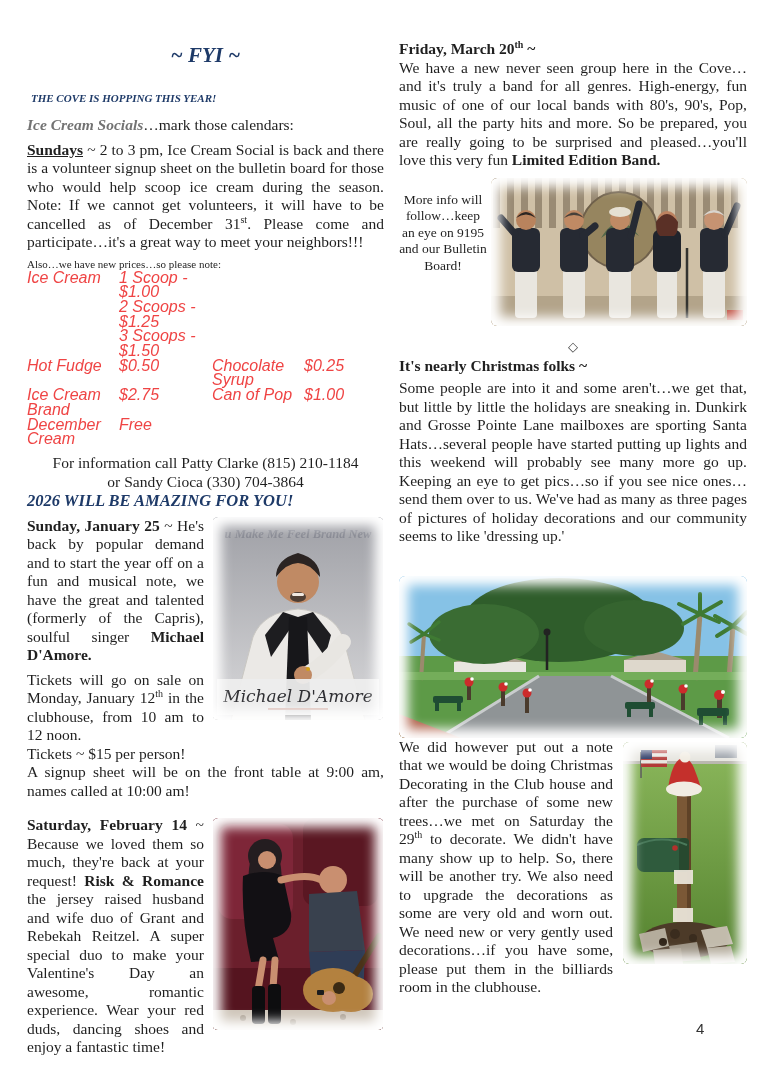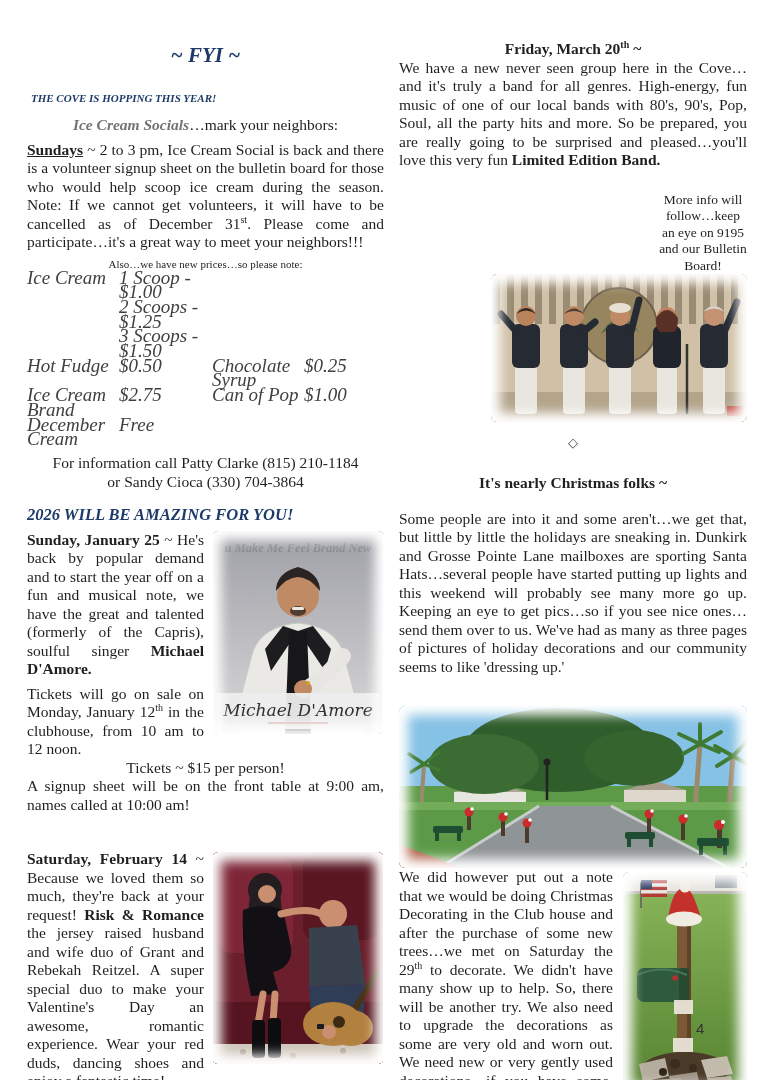--- a/index.html
+++ b/index.html
@@ -3,87 +3,86 @@
 <meta charset="utf-8">
 <style>
   html,body{margin:0;padding:0;background:#ffffff;}
   .page{
     position:relative;width:764px;height:1080px;background:#ffffff;
     font-family:"Liberation Serif",serif;font-size:15.5px;line-height:18.5px;
     color:#1f1f1f;overflow:hidden;
   }
   .col-left{position:absolute;left:27px;top:42px;width:357px;}
   .col-right{position:absolute;left:399px;top:40px;width:348px;}
-  p{margin:0;text-align:center;}
+  p{margin:0;}
   .just{text-align:justify;}
   .fyi{
     text-align:center;color:#1e3a68;font-weight:bold;font-style:italic;
     font-size:21px;line-height:26px;
   }
   .cove{
     color:#1e3a68;font-weight:bold;font-style:italic;font-size:11px;line-height:20px;
     margin-top:20px;padding-left:4px;
   }
   .lead{margin-top:8px;}
   .blue-bi{color:#737373;font-weight:bold;font-style:italic;}
   .sundays{margin-top:6px;}
   .u{text-decoration:underline;}
   .price-note{margin-top:5px;font-size:11px;line-height:14px;}
   .price-table{
-    font-family:Liberation Serif, serif;font-style:italic;font-size:19px;
-    line-height:14.7px;color:#404040;
+    font-family:Liberation Sans, sans-serif;font-style:italic;font-size:16px;
+    line-height:14.7px;color:#ef4444;
   }
   .price-row{display:grid;grid-template-columns:92px 93px 92px 1fr;}
   .contact{margin-top:6px;text-align:center;line-height:19px;}
   .amazing{
     color:#1e3a68;font-weight:bold;font-style:italic;font-size:16.5px;line-height:19px;
-    margin-top:14px;
   }
   .block{overflow:hidden;}
   .block-jan{margin-top:7px;}
-  .block-feb{margin-top:36px;}
+  .block-feb{margin-top:16px;}
   .photo{position:relative;border-radius:6px;overflow:hidden;}
   .photo svg{display:block;}
   .photo::after{
     content:'';position:absolute;inset:0;border-radius:6px;
     box-shadow:inset 0 0 12px 9px #ffffff;pointer-events:none;
   }
   .photo-michael{float:right;width:172px;height:203px;margin:0 0 4px 8px;}
   .photo-feb{float:right;width:172px;height:212px;margin:2px 0 4px 8px;}
   .mt6{margin-top:6px;}
-  .band-row{display:flex;margin-top:8px;align-items:flex-end;flex-direction:column;}
+  .band-row{display:flex;margin-top:8px;align-items:flex-start;}
   .more-info{
     width:88px;text-align:center;font-size:13.5px;line-height:16.5px;
     padding-top:14px;flex:none;
   }
   .photo-band{width:256px;height:148px;margin-left:4px;flex:none;}
   .sep{ text-align:center;margin-top:14px;font-size:13px;line-height:14px;color:#3a3a3a;}
-  .xmas-head{margin-top:24px;font-weight:bold;}
-  .xmas-body{margin-top:17px;}
+  .xmas-head{margin-top:3px;font-weight:bold;}
+  .xmas-body{margin-top:4px;}
   .photo-street{width:348px;height:162px;margin-top:30px;}
   .block-decorating{}
   .photo-mailbox{float:right;width:124px;height:222px;margin:4px 0 4px 10px;}
   .page-num{
     position:absolute;left:696px;top:1020px;font-family:"Liberation Sans",sans-serif;
     font-size:15px;color:#333333;
   }
   sup{font-size:10px;line-height:0;}
 </style>
 </head>
 <body>
 
 <div class="page">
 
   <div class="col-left">
 
     <div class="fyi">~ FYI ~</div>
 
     <div class="cove">THE COVE IS HOPPING THIS YEAR!</div>
 
-    <p class="lead"><b class="blue-bi">Ice Cream Socials</b><span>…mark your neighbors:</span></p>
+    <p class="lead"><b class="blue-bi">Ice Cream Socials</b><span>…mark those calendars:</span></p>
 
     <p class="just sundays"><b class="u">Sundays</b><span> ~ 2 to 3 pm, Ice Cream Social is back and there is a volunteer signup sheet on the bulletin board for those who would help scoop ice cream during the season.  Note: If we cannot get volunteers, it will have to be cancelled as of December 31</span><sup>st</sup><span>.  Please come and participate…it's a great way to meet your neighbors!!!</span></p>
 
     <p class="price-note">Also…we have new prices…so please note:</p>
 
     <div class="price-table">
       <div class="price-row">
         <span>Ice Cream</span>
           <span>1 Scoop - $1.00</span>
           <span></span>

